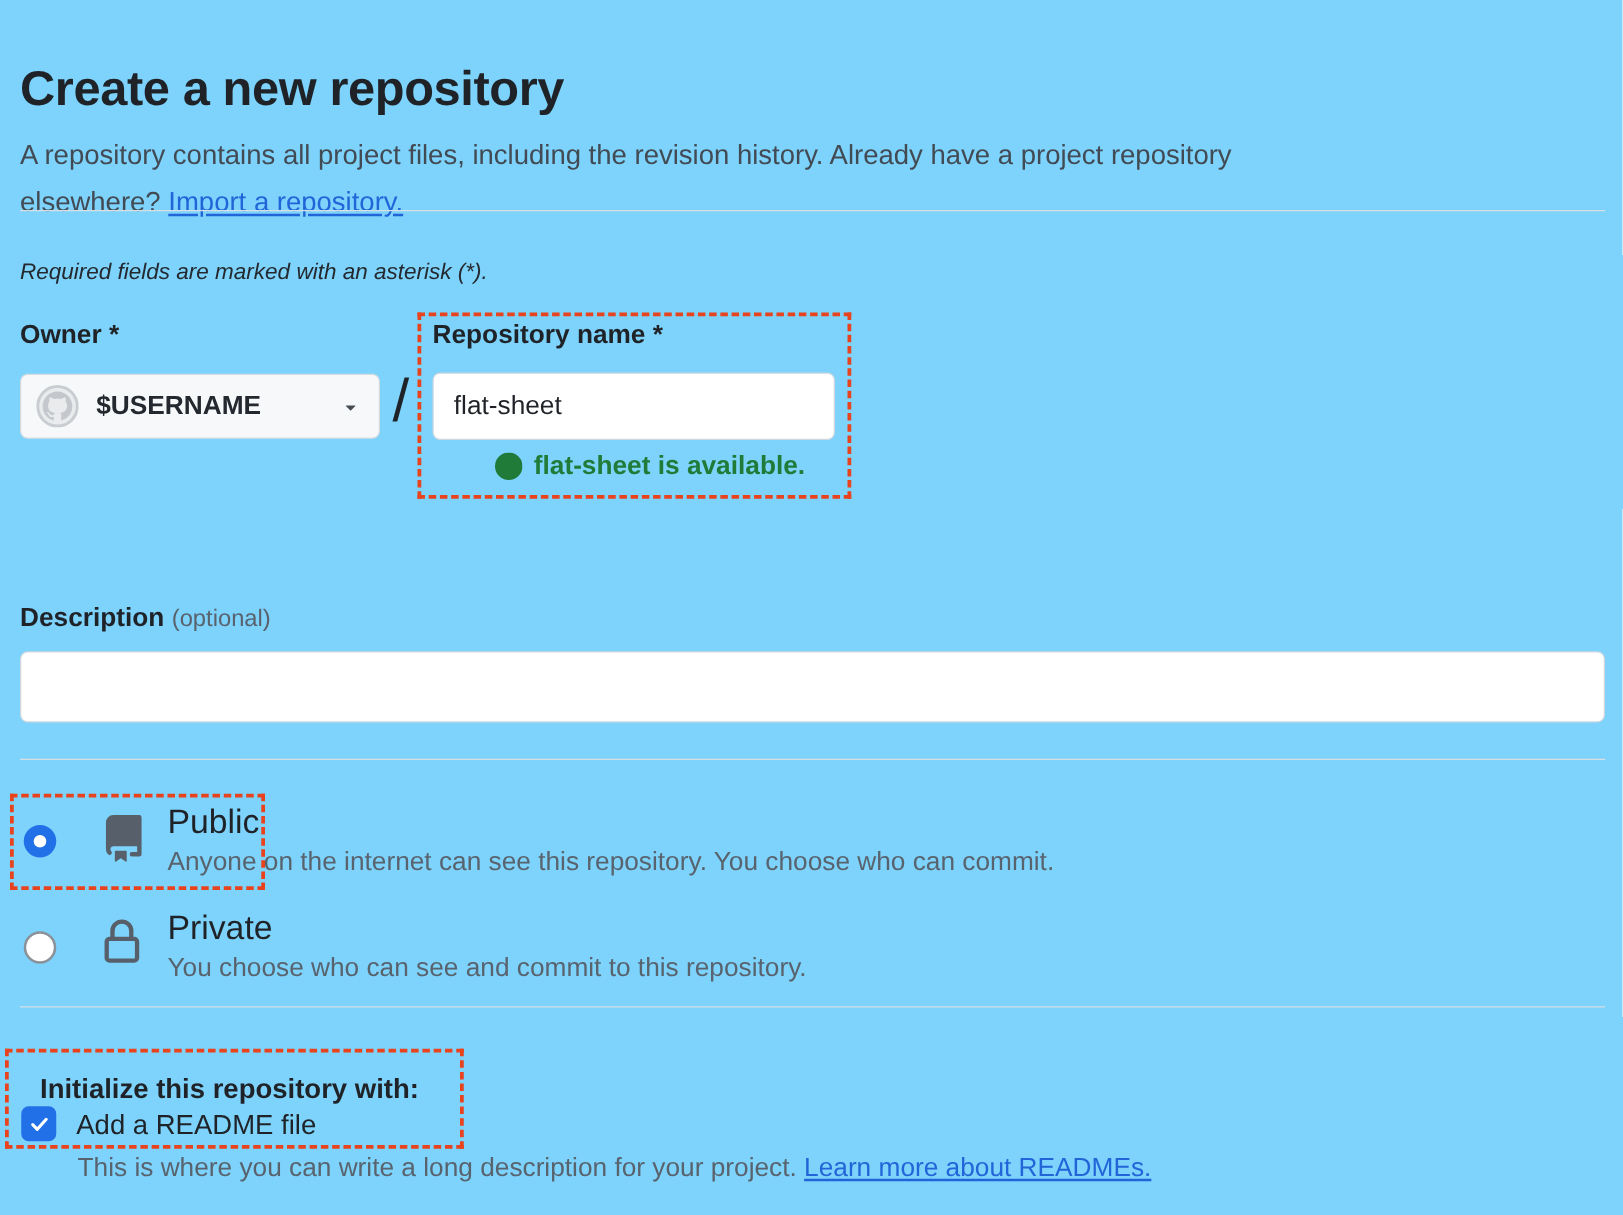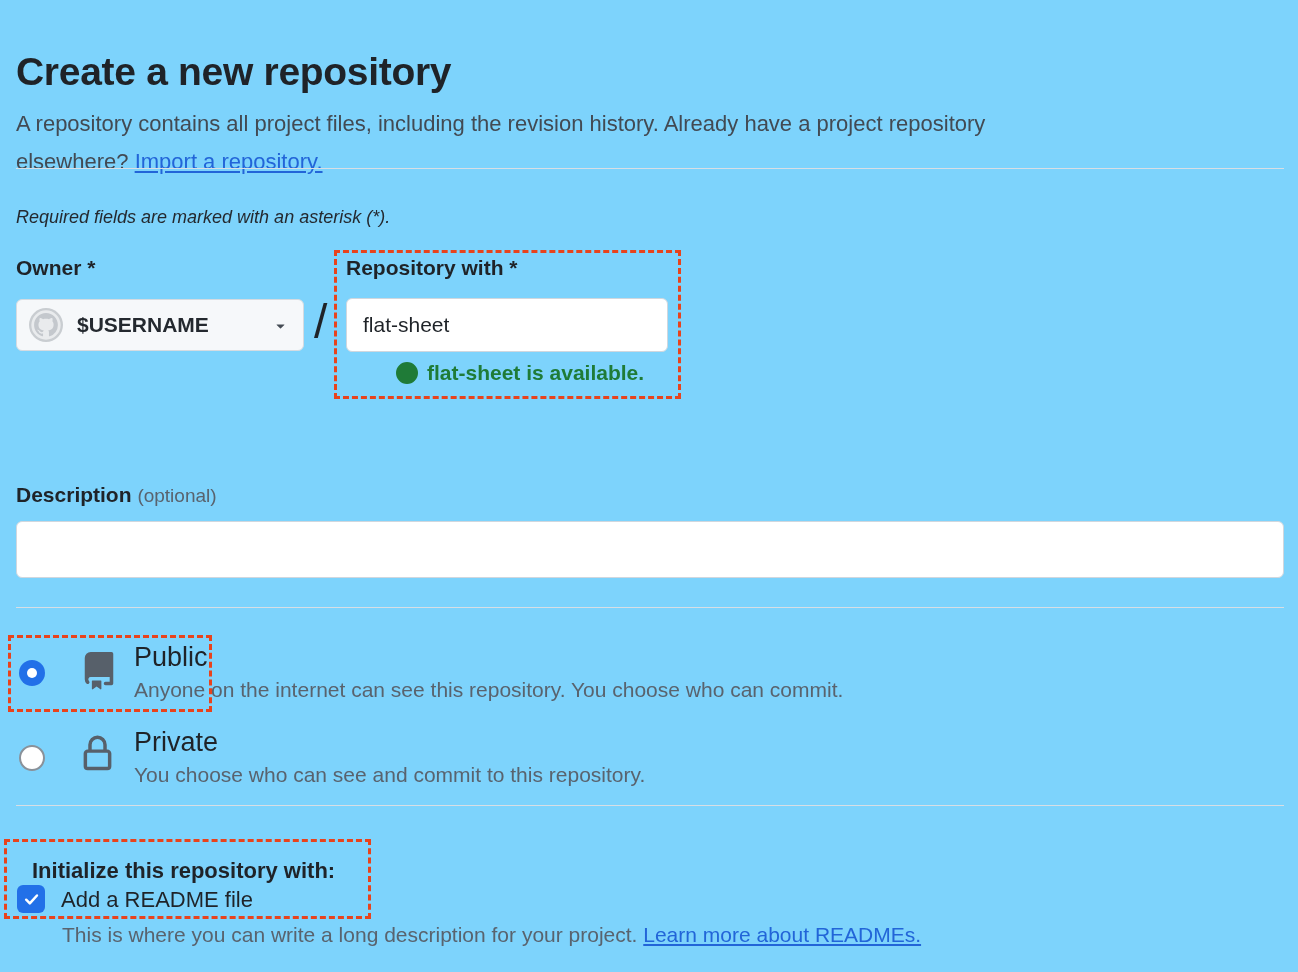--- a/index.html
+++ b/index.html
@@ -77,21 +77,21 @@
 
   <h1 class="abs page-title">Create a new repository</h1>
 
   <p class="abs intro"><span>A repository contains all project files, including the revision history. Already have a project repository</span><br><span>elsewhere? </span><a class="link" href="#">Import a repository.</a></p>
 
   <div class="abs divider div1"></div>
 
   <p class="abs required-note">Required fields are marked with an asterisk (*).</p>
 
   <label class="abs field-label owner-label">Owner *</label>
-  <label class="abs field-label repo-label">Repository with *</label>
+  <label class="abs field-label repo-label">Repository name *</label>
 
   <div class="abs owner-btn">
     <span style="display:flex;">
       <svg width="34" height="34" viewBox="0 0 16 16" aria-hidden="true">
         <circle cx="8" cy="8" r="8" fill="#c9cdd1"></circle>
         <circle cx="8" cy="8" r="6.9" fill="#e9ebed"></circle>
         <path transform="translate(2.4,2.4) scale(0.7)" fill="#c4c8cd" d="M8 0C3.58 0 0 3.58 0 8c0 3.54 2.29 6.53 5.47 7.59.4.07.55-.17.55-.38 0-.19-.01-.82-.01-1.49-2.01.37-2.53-.49-2.69-.94-.09-.23-.48-.94-.82-1.13-.28-.15-.68-.52-.01-.53.63-.01 1.08.58 1.23.82.72 1.21 1.87.87 2.33.66.07-.52.28-.87.51-1.07-1.78-.2-3.64-.89-3.64-3.95 0-.87.31-1.59.82-2.15-.08-.2-.36-1.02.08-2.12 0 0 .67-.21 2.2.82.64-.18 1.32-.27 2-.27s1.36.09 2 .27c1.53-1.04 2.2-.82 2.2-.82.44 1.1.16 1.92.08 2.12.51.56.82 1.27.82 2.15 0 3.07-1.87 3.75-3.65 3.95.29.25.54.73.54 1.48 0 1.07-.01 1.93-.01 2.2 0 .21.15.46.55.38A8.01 8.01 0 0 0 16 8c0-4.42-3.58-8-8-8z"></path>
       </svg>
     </span>
     <span class="owner-name">$USERNAME</span>

